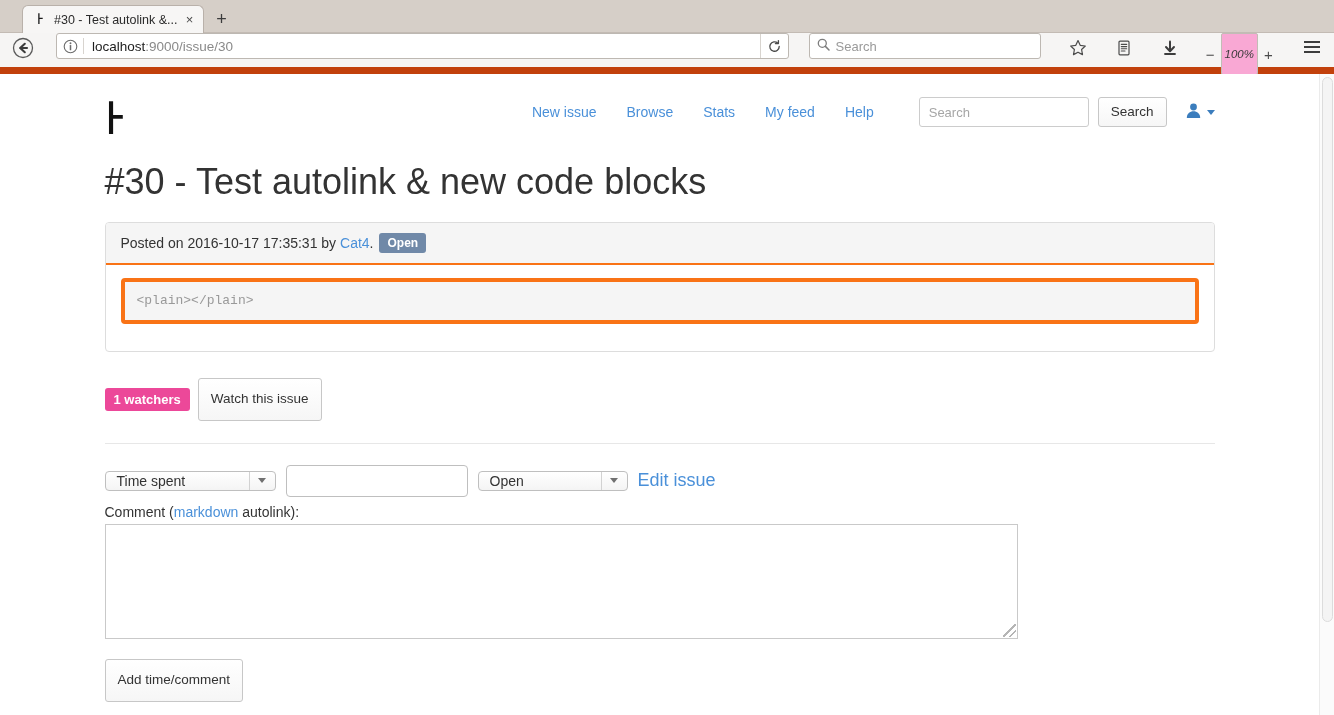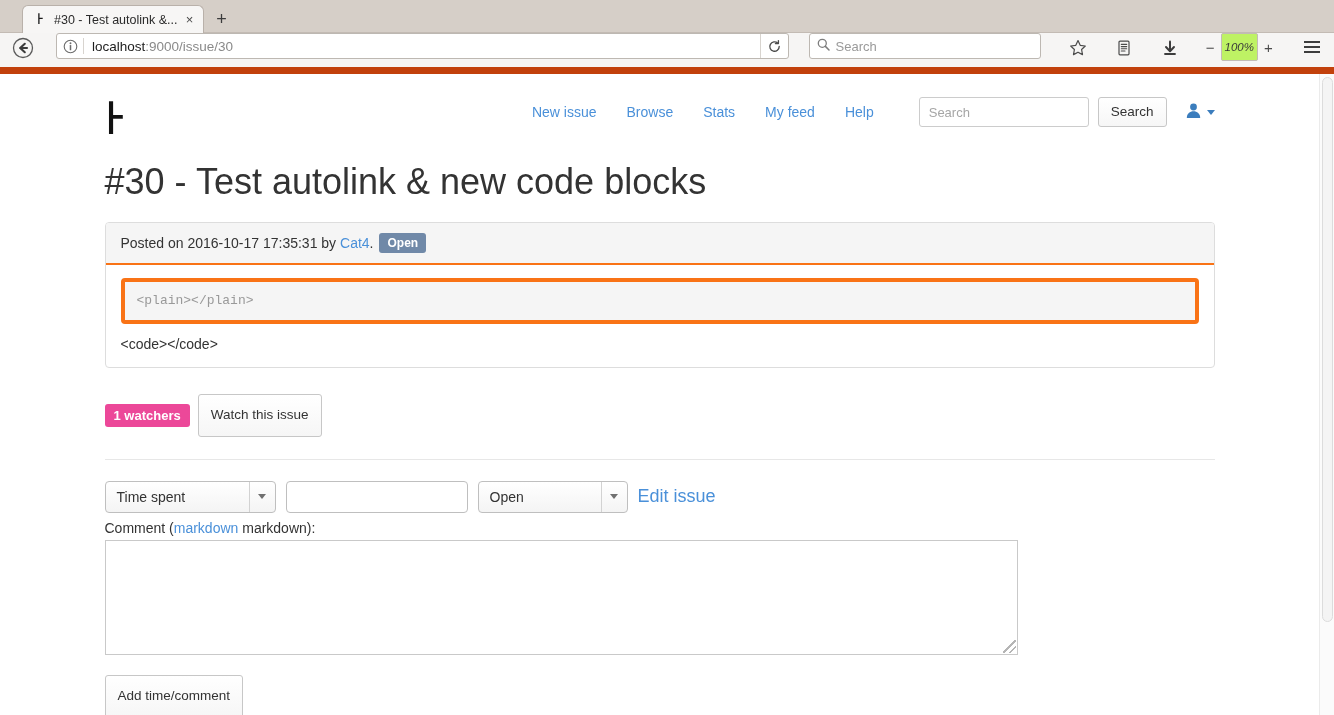--- a/index.html
+++ b/index.html
@@ -117,21 +117,21 @@
   .searchbar .mag { flex: none; color: #7d7d7d; margin-right: 6px; }
   .searchbar span.ph { font-size: 13px; color: #9a9a9a; }
   .zoomctl {
     display: flex; align-items: center; flex: none; gap: 3px;
     margin: 0 2px;
   }
   .zoom-sign { font-size: 15px; color: #4b4b4b; width: 15px; text-align: center; }
   .zoom-level {
     font-size: 11.5px; font-style: italic; color: #3a3a3a;
     border: 1px solid #c2bcb6; border-radius: 2px;
-    padding: 7px 3px; background: #bef264;
+    padding: 14px 3px; background: #f9a8d4;
   }
   .menu-btn {
     width: 28px; height: 28px; flex: none;
     display: flex; flex-direction: column; align-items: center; justify-content: center;
     gap: 3px; margin-left: 4px;
   }
   .menu-btn i { display: block; width: 16px; height: 2px; background: #3d3d3d; }
 
   
   .viewport {
@@ -295,21 +295,21 @@
     border: none;
     border-top: 1px solid #e7e7e7;
     margin: 22px 0 21px 0;
   }
 
   .form-row {
     display: flex; align-items: center; gap: 10px;
   }
   .fakeselect {
     position: relative;
-    height: 32px;
+    height: 20px;
     background: linear-gradient(#ffffff, #f4f4f4);
     border: 1px solid #bfbfbf;
     border-radius: 4px;
     display: flex; align-items: center;
     font-size: 14px; color: #333333;
     padding: 0 34px 0 11px;
   }
   .fakeselect .arrowbox {
     position: absolute; right: 0; top: 0; bottom: 0;
     width: 26px;
@@ -477,21 +477,20 @@
         </div>
 
         <h1 class="issue-title">#30 - Test autolink &amp; new code blocks</h1>
 
         <div class="panel">
           <div class="panel-heading">
             <span>Posted on </span><span>2016-10-17 17:35:31</span><span> by </span><a href="#">Cat4</a><span>.</span><span class="badge-open">Open</span>
           </div>
           <div class="panel-body">
             <pre class="codeblock">&lt;plain&gt;&lt;/plain&gt;</pre>
-            <p class="plaintext">&lt;code&gt;&lt;/code&gt;</p>
           </div>
         </div>
 
         <div class="watch-row">
           <span class="watchers-badge">1 watchers</span>
           <button class="btn">Watch this issue</button>
         </div>
 
         <hr class="sep">
 
@@ -505,21 +504,21 @@
           <input class="text-input" type="text" placeholder="" style="">
           <div class="fakeselect" id="select-status">
             <span>Open</span>
             <span class="arrowbox">
                 <i></i>
               </span>
           </div>
           <a class="link" href="#">Edit issue</a>
         </div>
 
-        <div class="comment-label"><span>Comment (</span><a href="#">markdown</a><span> markdown):</span></div>
+        <div class="comment-label"><span>Comment (</span><a href="#">markdown</a><span> autolink):</span></div>
 
         <div class="ta-wrap">
           <textarea class="comment-area" style=""></textarea>
           <span class="ta-grip"></span>
         </div>
 
         <div class="submit-row">
           <button class="btn">Add time/comment</button>
         </div>
 

